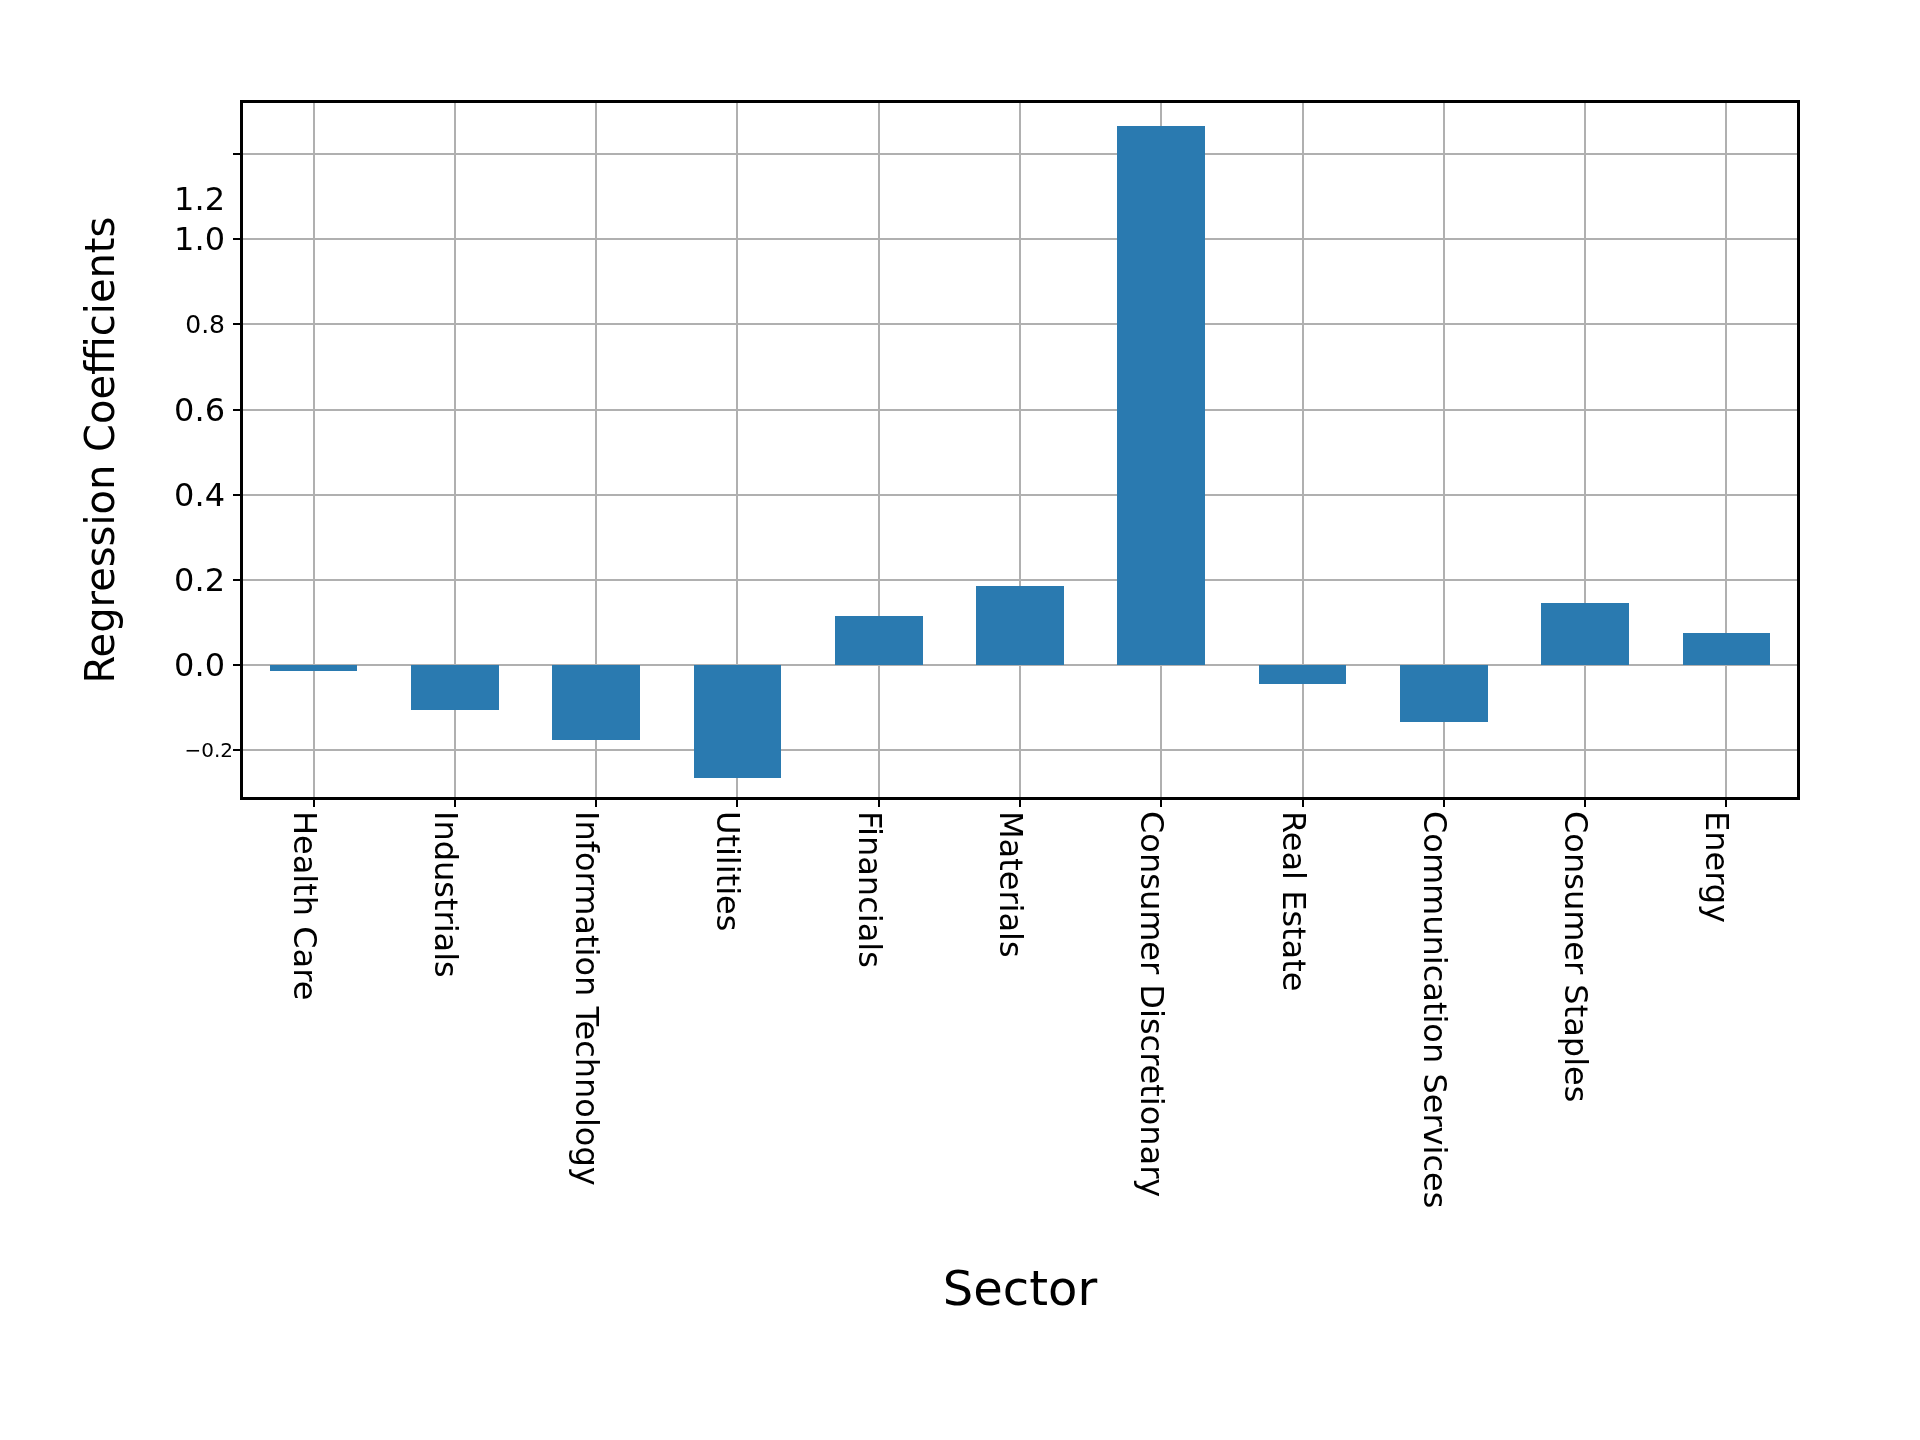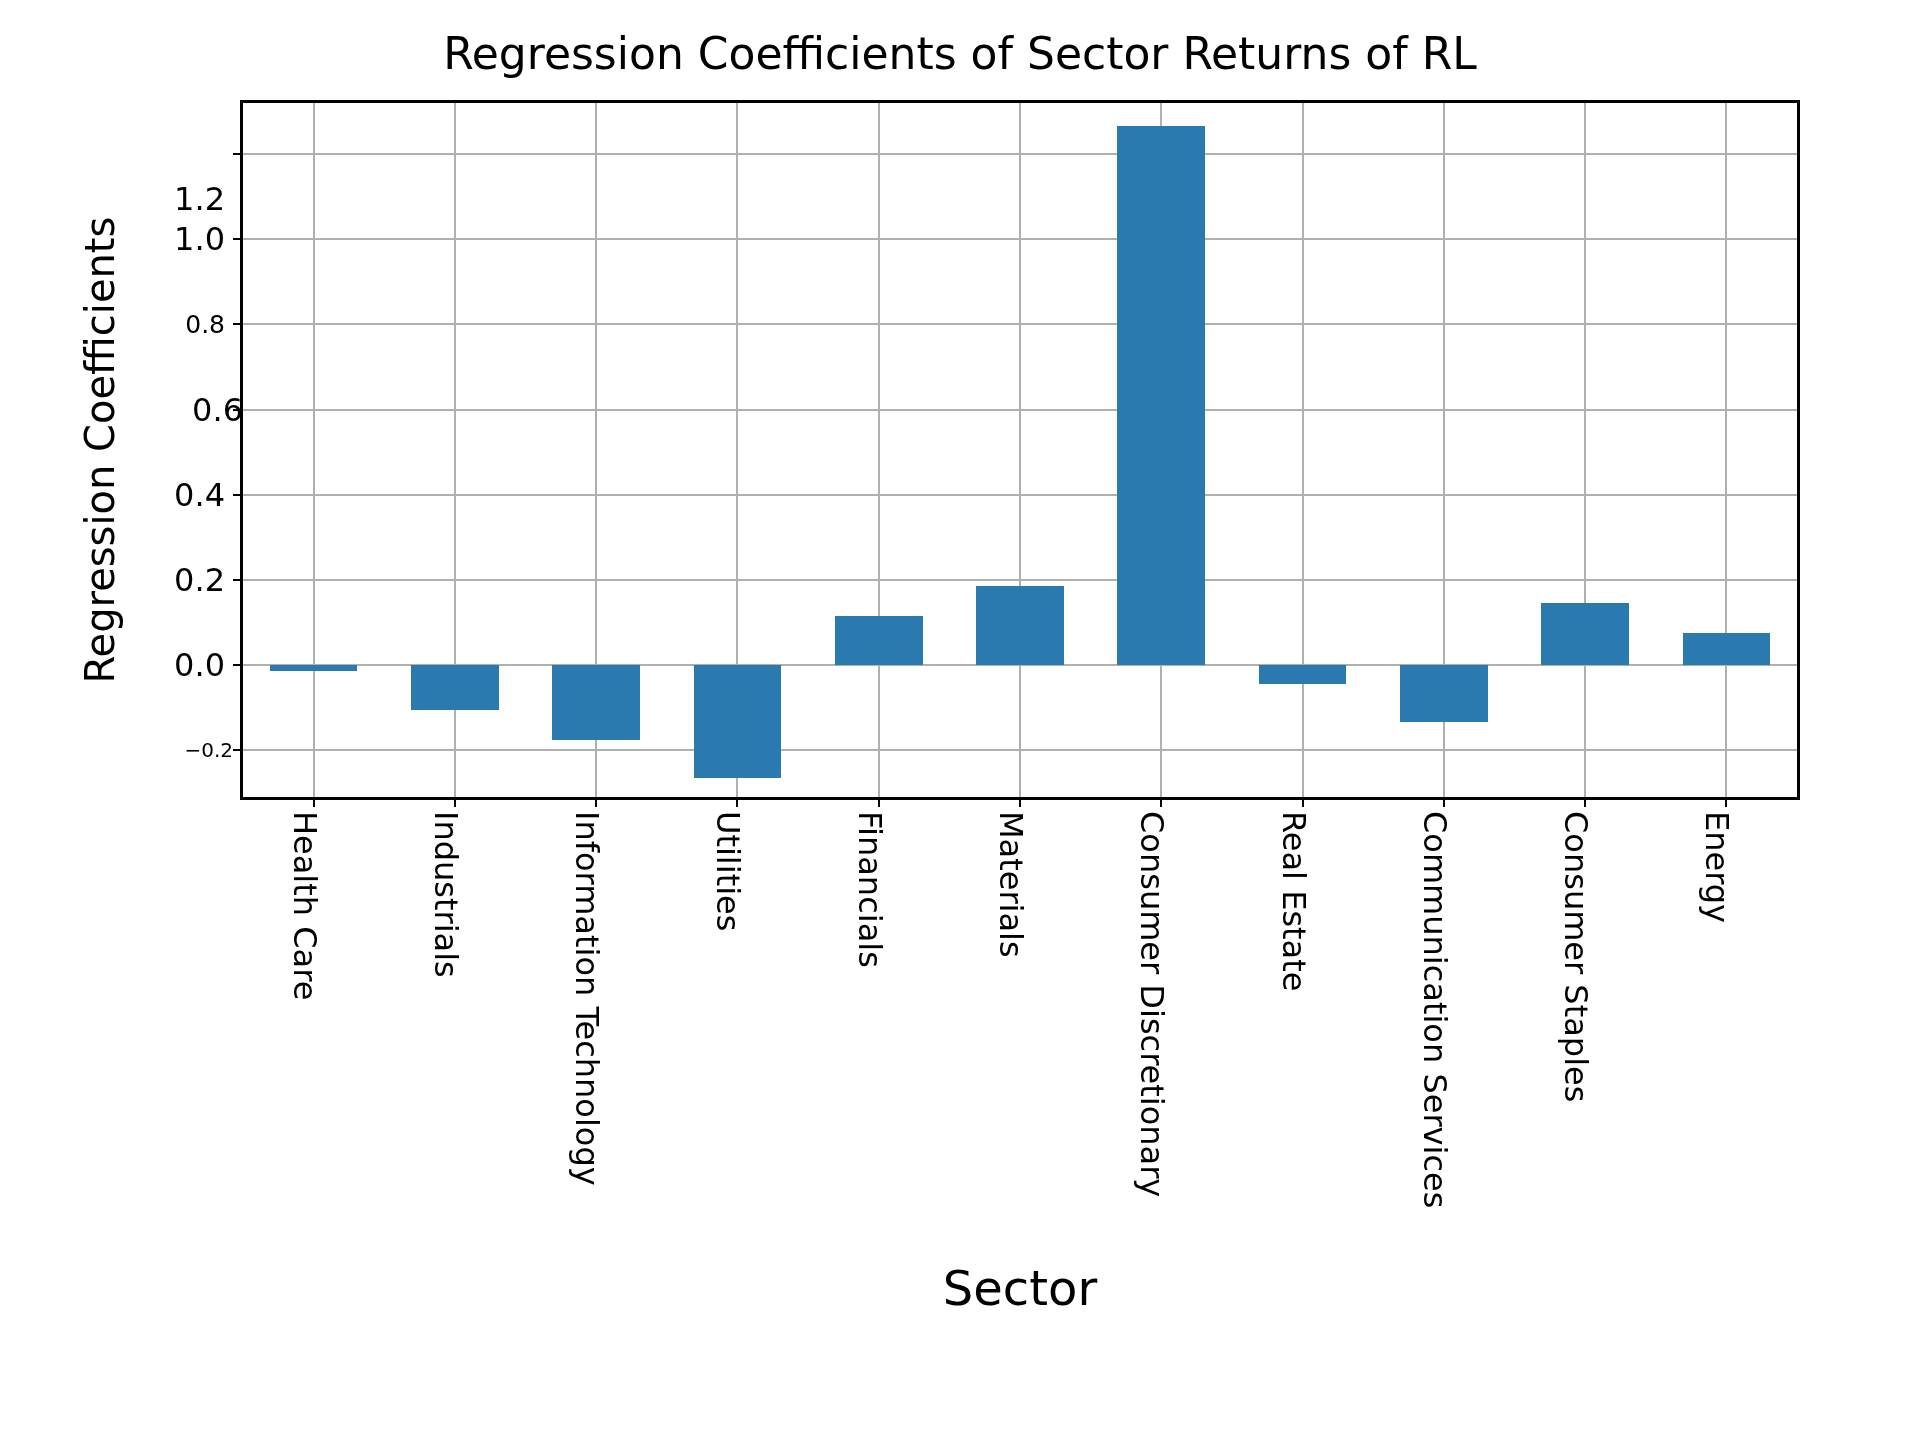--- a/index.html
+++ b/index.html
@@ -82,42 +82,41 @@
     text-align: center;
     font-size: 48px;
     top: 1260px;
   }
 </style>
 </head>
 <body>
 
 <div class="chart-wrap">
 
-  <div class="title">Regression Coefficients of Sector Returns of RL</div>
 
   <div class="ylabel">Regression Coefficients</div>
   <div class="xlabel">Sector</div>
 
   <div class="plot" id="plot">
 
   <div class="grid-h" style="top: 646.166px;"></div>
       <div class="ytick-mark" style="top: 646.166px;"></div>
       <span style="position: absolute; right: 100%; padding-right: 10px; top: 647.166px; transform: translateY(-50%); font-size: 20px; white-space: nowrap;">−0.2</span>
       <div class="grid-h" style="top: 561.012px;"></div>
       <div class="ytick-mark" style="top: 561.012px;"></div>
       <span style="position: absolute; right: 100%; padding-right: 18px; top: 562.012px; transform: translateY(-50%); font-size: 32px; white-space: nowrap;">0.0</span>
       <div class="grid-h" style="top: 475.859px;"></div>
       <div class="ytick-mark" style="top: 475.859px;"></div>
       <span style="position: absolute; right: 100%; padding-right: 18px; top: 476.859px; transform: translateY(-50%); font-size: 32px; white-space: nowrap; text-align: right;">0.2</span>
       <div class="grid-h" style="top: 390.706px;"></div>
       <div class="ytick-mark" style="top: 390.706px;"></div>
       <span style="position: absolute; right: 100%; padding-right: 18px; top: 391.706px; transform: translateY(-50%); font-size: 32px; white-space: nowrap;">0.4</span>
       <div class="grid-h" style="top: 305.552px;"></div>
       <div class="ytick-mark" style="top: 305.552px;"></div>
-      <span style="position: absolute; right: 100%; padding-right: 0; top: 306.552px; transform: translateY(-50%); font-size: 32px; white-space: nowrap;">0.6</span>
+      <span style="position: absolute; right: 100%; padding-right: 18px; top: 306.552px; transform: translateY(-50%); font-size: 32px; white-space: nowrap;">0.6</span>
       <div class="grid-h" style="top: 220.399px;"></div>
       <div class="ytick-mark" style="top: 220.399px;"></div>
       <span style="position: absolute; right: 100%; padding-right: 18px; top: 221.399px; transform: translateY(-50%); font-size: 25px; white-space: nowrap;">0.8</span>
       <div class="grid-h" style="top: 135.245px;"></div>
       <div class="ytick-mark" style="top: 135.245px;"></div>
       <span style="position: absolute; right: 100%; padding-right: 18px; top: 136.245px; transform: translateY(-50%); font-size: 32px; white-space: nowrap;">1.0</span>
       <div class="grid-h" style="top: 50.092px;"></div>
       <div class="ytick-mark" style="top: 50.092px;"></div>
       <span style="position: absolute; right: 100%; padding-right: 18px; top: 51.092px; transform: translateY(-50%); font-size: 32px; white-space: nowrap; margin-top: 45px;">1.2</span>
       <div class="grid-v" style="left: 69.6364px;"></div>

